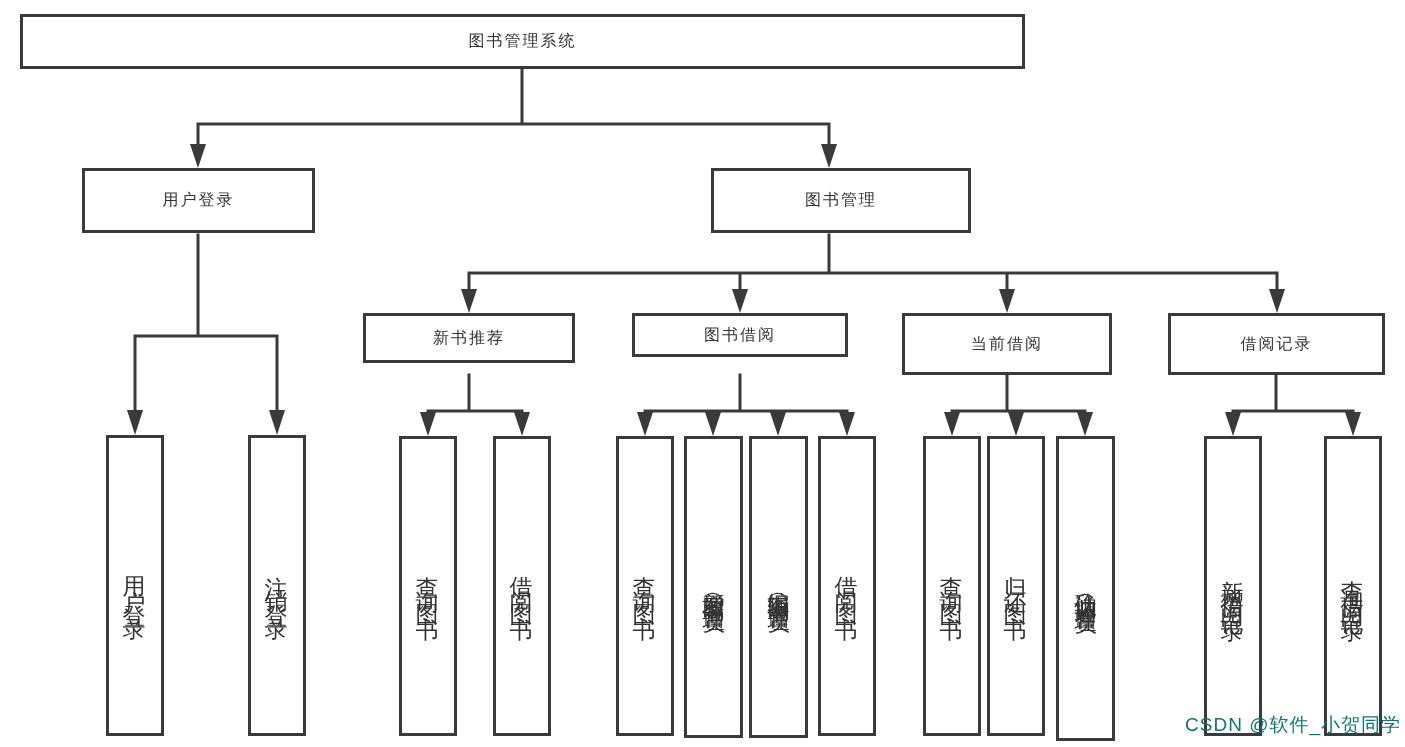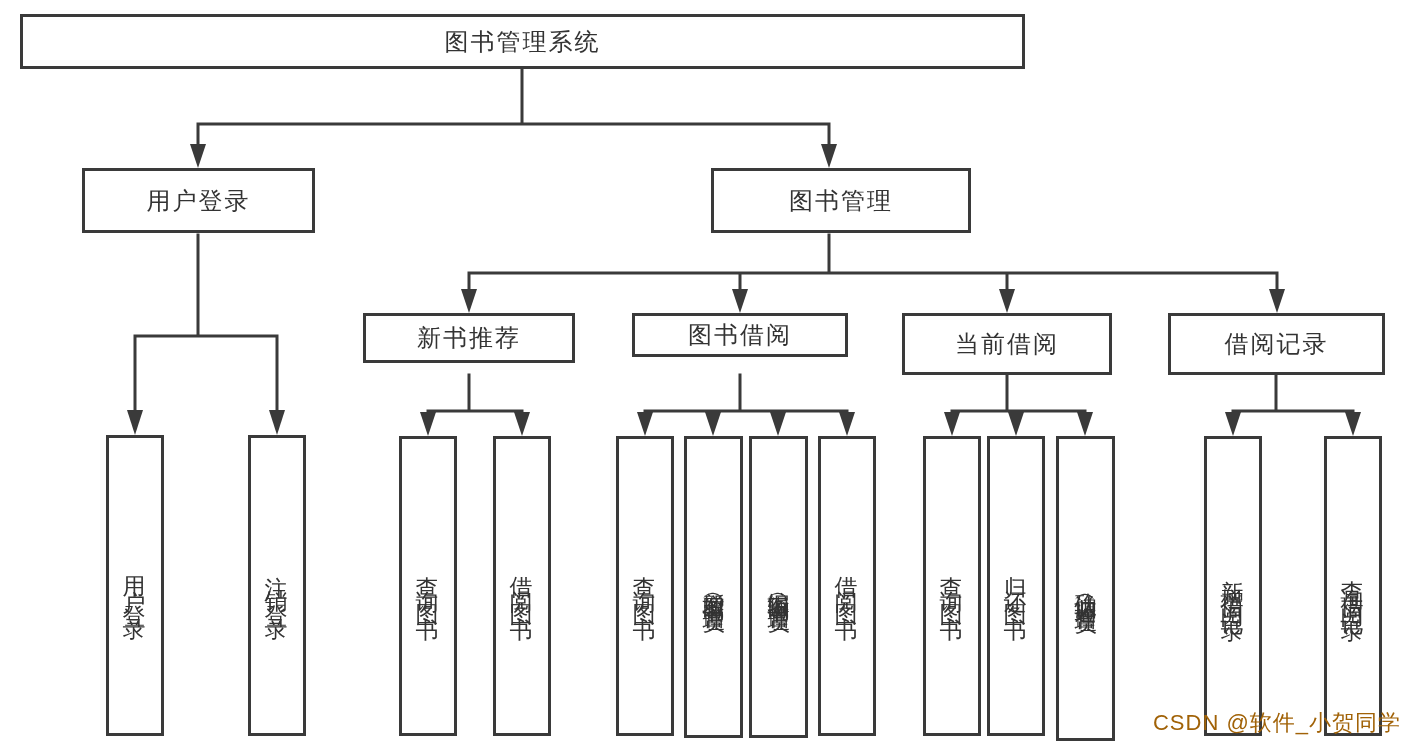--- a/index.html
+++ b/index.html
@@ -20,35 +20,35 @@
   .box {
     position: absolute;
     box-sizing: border-box;
     border: 3px solid #3a3a3a;
     background: #ffffff;
     display: flex;
     align-items: center;
     justify-content: center;
     color: #333333;
   }
-  .h { font-size: 24px; letter-spacing: 2px; }
+  .h { font-size: 16px; letter-spacing: 2px; }
   .v { font-size: 23px; }
   .v .vt {
     writing-mode: vertical-rl;
     letter-spacing: 14px;
     white-space: nowrap;
   }
   .v.med .vt { letter-spacing: 8px; }
   .v.long .vt { letter-spacing: 3px; font-size: 22px; }
   .watermark {
     position: absolute;
     right: 4px;
     bottom: 9px;
-    font-size: 22px;
-    color: #a16207;
+    font-size: 19px;
+    color: #0f766e;
     letter-spacing: 1px;
   }
 </style>
 </head>
 <body>
 
 <div class="canvas">
 
   <svg class="connectors" viewBox="0 0 1405 747" xmlns="http://www.w3.org/2000/svg">
     <g stroke="#3a3a3a" stroke-width="3" fill="none" stroke-linecap="square">

